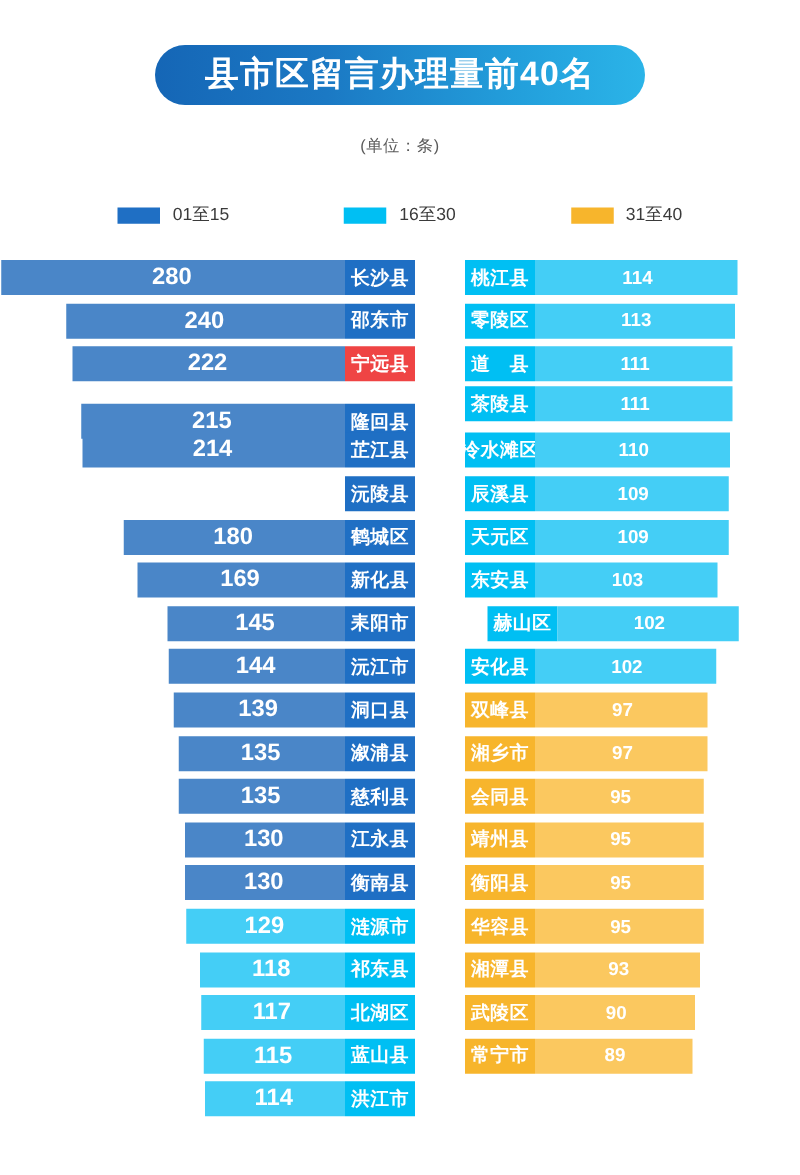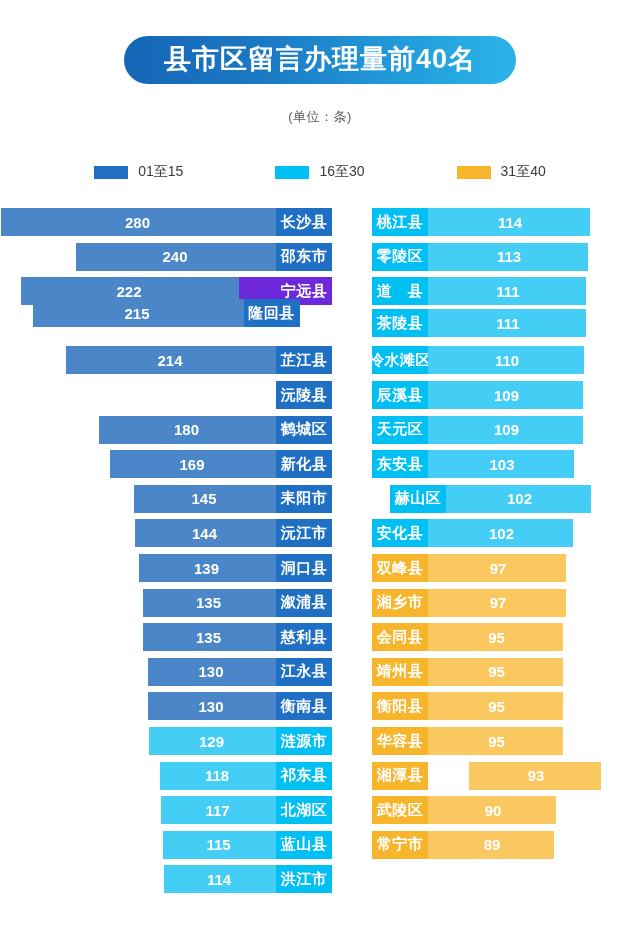--- a/index.html
+++ b/index.html
@@ -102,21 +102,21 @@
     display: flex;
     justify-content: flex-end;
     align-items: stretch;
   }
   .row-left .bar {
     height: 28px;
     display: flex;
     align-items: center;
     justify-content: center;
     color: #ffffff;
-    font-size: 15px;
+    font-size: 19px;
     font-weight: 600;
     box-sizing: border-box;
     padding-right: 2px;
   }
   .row-left .name {
     width: 56px;
     min-width: 56px;
     height: 28px;
     display: flex;
     align-items: center;
@@ -183,28 +183,28 @@
     </div>
   </div>
 
 <div class="chart">
   <div class="col col-left" id="col-left">
       <div class="row row-left" style="top: 0px;">
         <div class="bar" style="background: rgb(74, 134, 200); width: 275px;">280</div>
         <div class="name" style="background: rgb(31, 111, 196);">长沙县</div>
       </div>
       <div class="row row-left" style="top: 34.6px;">
-        <div class="bar" style="background: rgb(74, 134, 200); width: 200px;">240</div>
+        <div class="bar" style="background: rgb(74, 134, 200); width: 223px;">240</div>
         <div class="name" style="background: rgb(31, 111, 196);">邵东市</div>
       </div>
       <div class="row row-left" style="top: 69.2px;">
         <div class="bar" style="background: rgb(74, 134, 200); width: 218px;">222</div>
-        <div class="name" style="background: #6d28d9; padding-left: 37px;">宁远县</div>
-      </div>
-      <div class="row row-left" style="top: 91px; justify-content: center;">
+        <div class="name" style="background: #ef4444;">宁远县</div>
+      </div>
+      <div class="row row-left" style="top: 115px;">
         <div class="bar" style="background: rgb(74, 134, 200); width: 211px;">215</div>
         <div class="name" style="background: rgb(31, 111, 196);">隆回县</div>
       </div>
       <div class="row row-left" style="top: 138.4px;">
         <div class="bar" style="background: rgb(74, 134, 200); width: 210px;">214</div>
         <div class="name" style="background: rgb(31, 111, 196);">芷江县</div>
       </div>
       <div class="row row-left" style="top: 173px;">
         <div class="name" style="background: rgb(31, 111, 196);">沅陵县</div>
       </div>
@@ -323,21 +323,21 @@
         <div class="bar" style="background: rgb(251, 200, 95); width: 135px;">95</div>
       </div>
       <div class="row row-right" style="top: 484.4px;">
         <div class="name" style="background: rgb(247, 181, 44);">衡阳县</div>
         <div class="bar" style="background: rgb(251, 200, 95); width: 135px;">95</div>
       </div>
       <div class="row row-right" style="top: 519px;">
         <div class="name" style="background: rgb(247, 181, 44);">华容县</div>
         <div class="bar" style="background: rgb(251, 200, 95); width: 135px;">95</div>
       </div>
-      <div class="row row-right" style="top: 553.6px; gap: 41px;">
+      <div class="row row-right" style="top: 553.6px;">
         <div class="name" style="background: rgb(247, 181, 44);">湘潭县</div>
         <div class="bar" style="background: rgb(251, 200, 95); width: 132px;">93</div>
       </div>
       <div class="row row-right" style="top: 588.2px;">
         <div class="name" style="background: rgb(247, 181, 44);">武陵区</div>
         <div class="bar" style="background: rgb(251, 200, 95); width: 128px;">90</div>
       </div>
       <div class="row row-right" style="top: 622.8px;">
         <div class="name" style="background: rgb(247, 181, 44);">常宁市</div>
         <div class="bar" style="background: rgb(251, 200, 95); width: 126px;">89</div>

